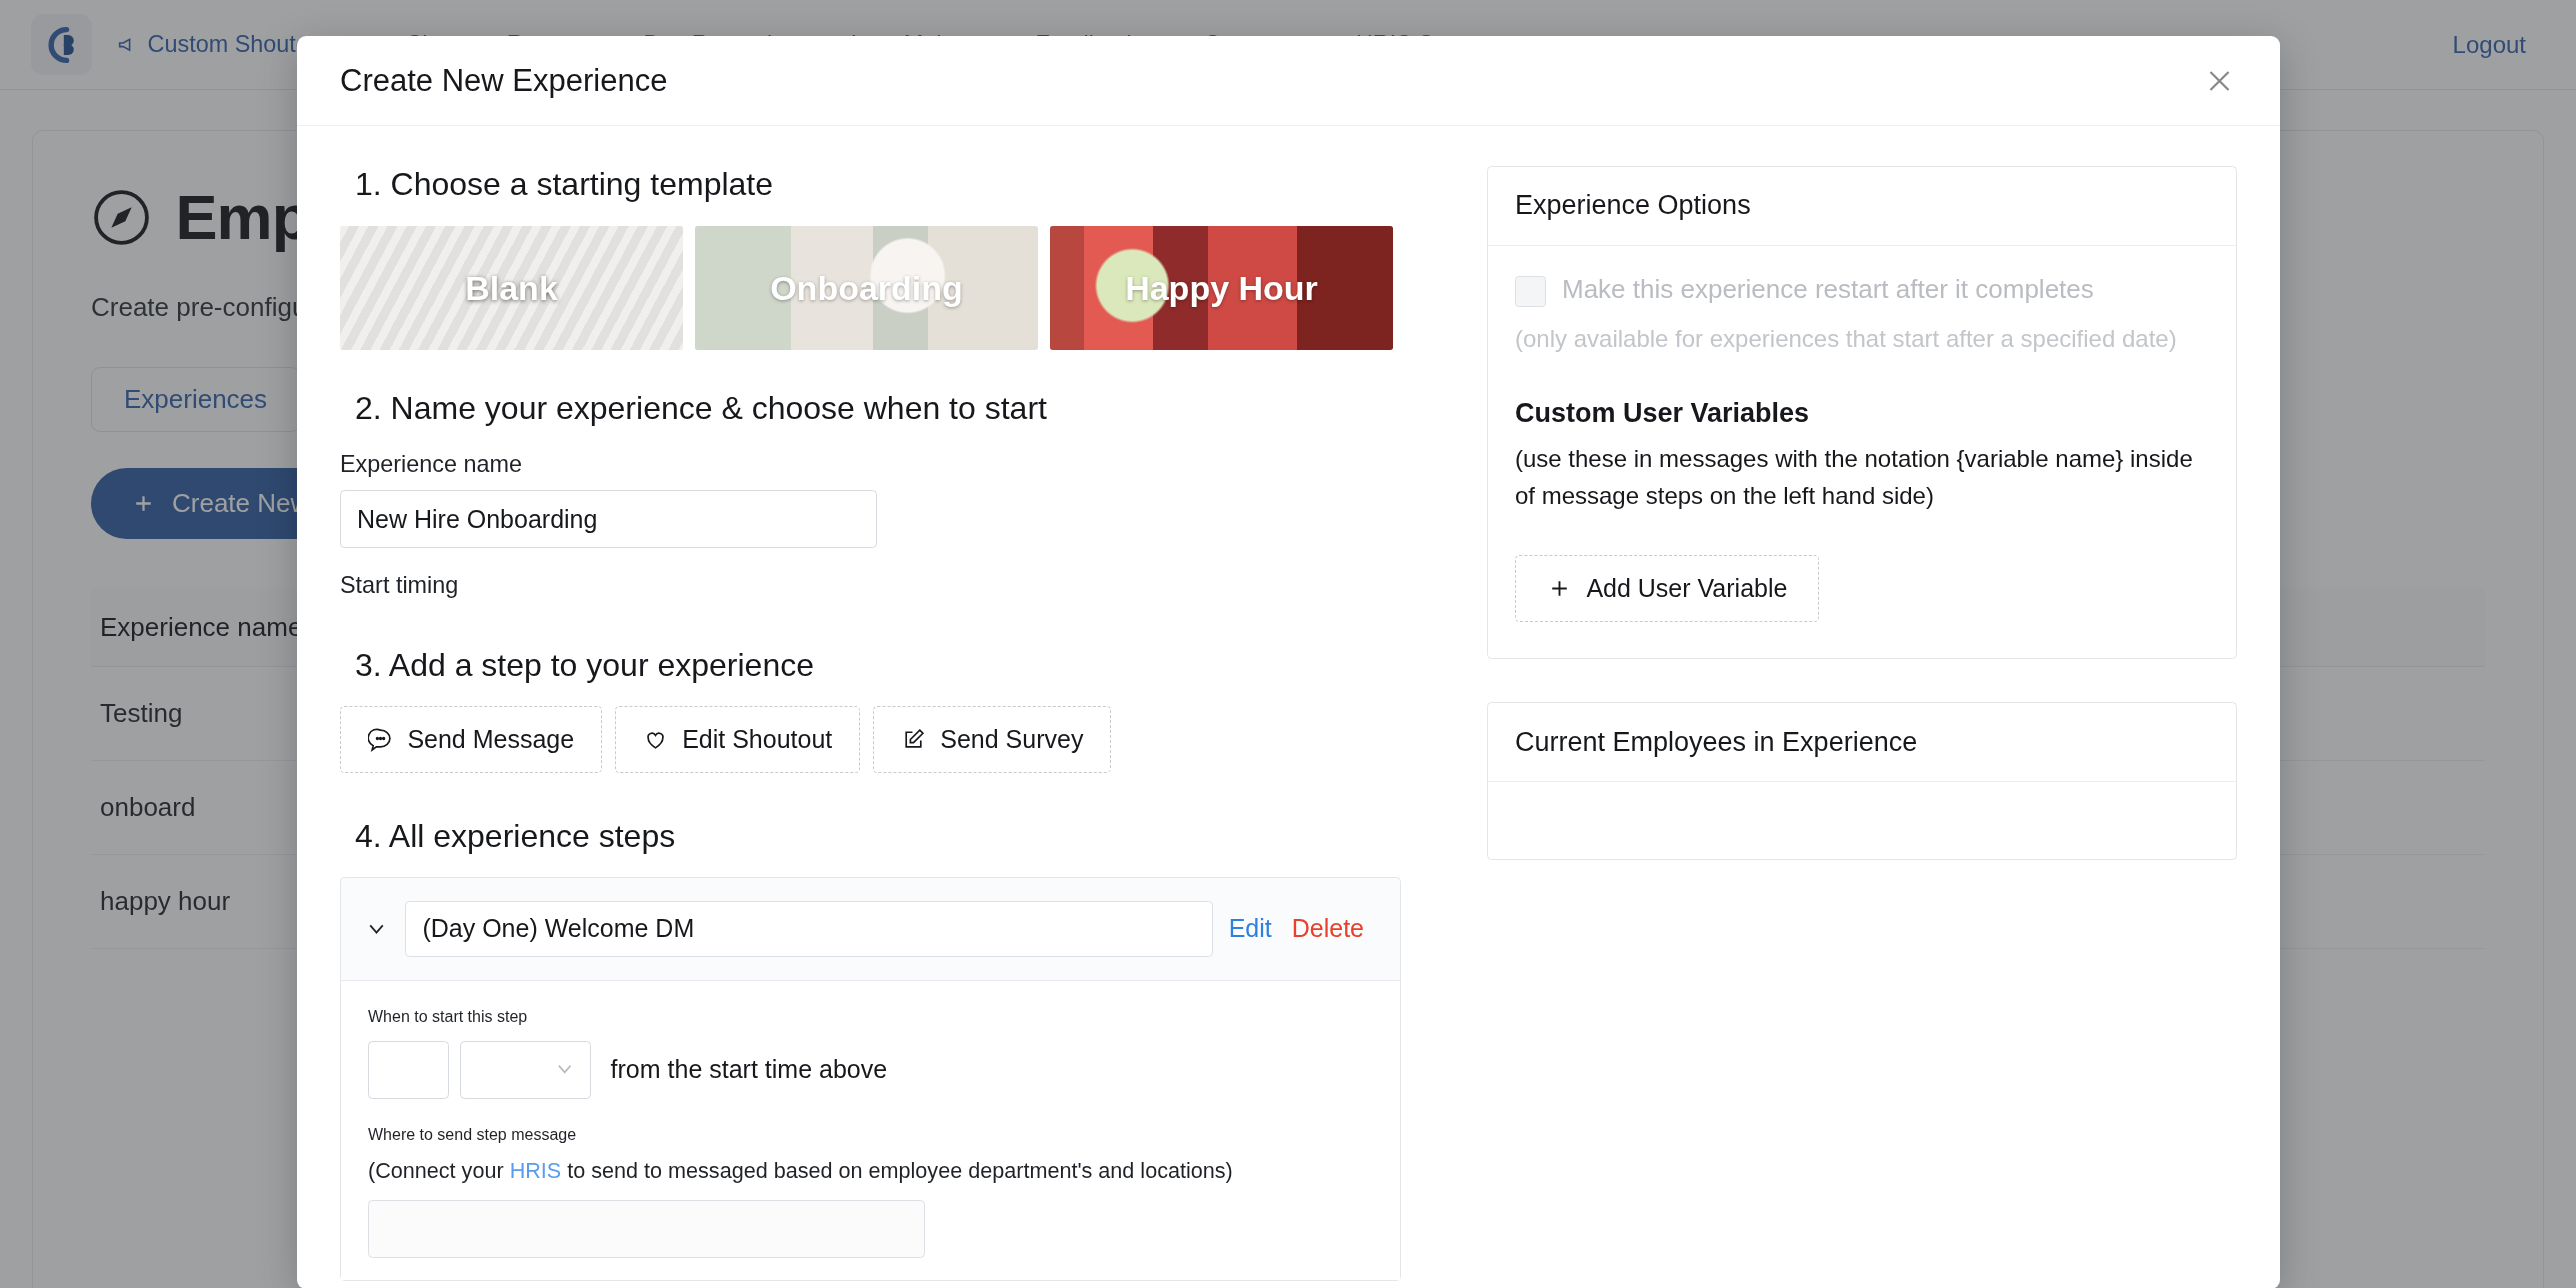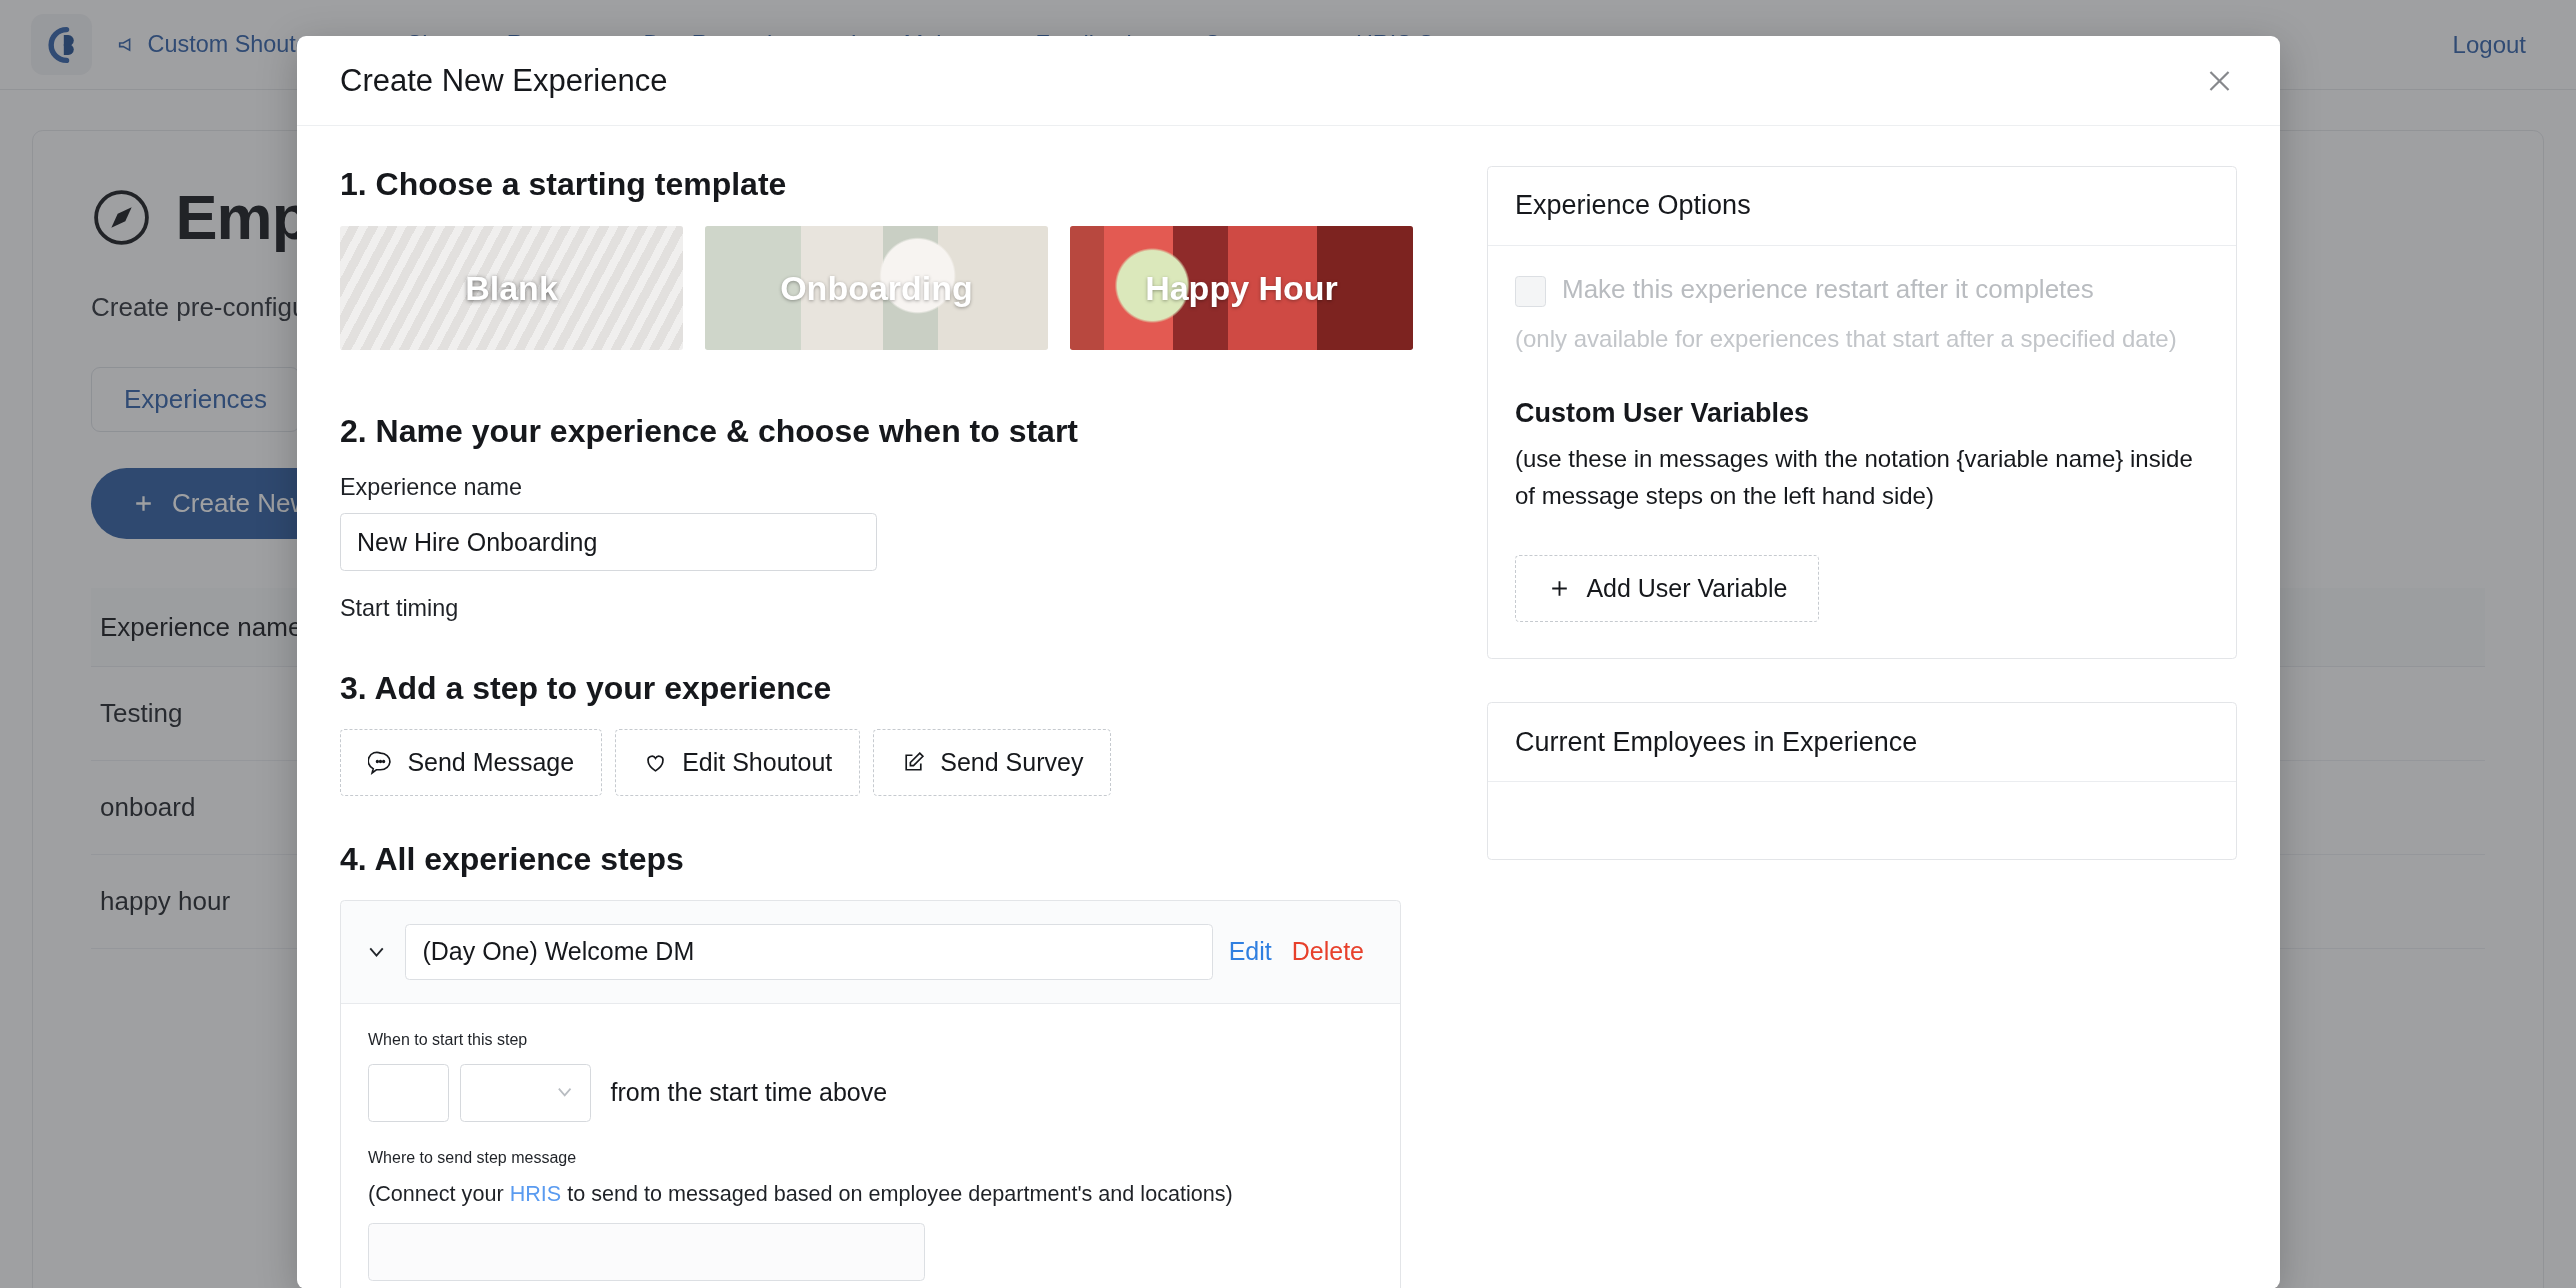--- a/index.html
+++ b/index.html
@@ -89,27 +89,28 @@
   }
 
   .modal-body {
     display: flex; gap: 50px; padding: 40px 43px 0 43px;
     height: calc(100% - 90px);
   }
   .col-left { width: 1097px; flex: 0 0 1097px; }
   .col-right { flex: 1 1 auto; }
 
   .sec-head {
-    font-size: 32px; font-weight: bold; color: #16181c;
+    font-size: 32px; font-weight: normal; color: #16181c;
     margin-bottom: 23.4px;
+    margin-left: 15px;
   }
   .sec-head.tight { margin-bottom: 21.6px; }
 
   
-  .tpl-row { display: flex; gap: 22px; margin-bottom: 63px; }
+  .tpl-row { display: flex; gap: 12px; margin-bottom: 40px; }
   .tpl-card {
     width: 343px; height: 124px; border-radius: 2.7px; overflow: hidden;
     position: relative; display: flex; align-items: center; justify-content: center;
     cursor: pointer;
   }
   .tpl-card .tpl-label {
     position: relative; z-index: 2;
     color: #ffffff; font-size: 34px; font-weight: bold;
     text-shadow: 0 0.9px 3.6px rgba(0,0,0,0.35);
   }

